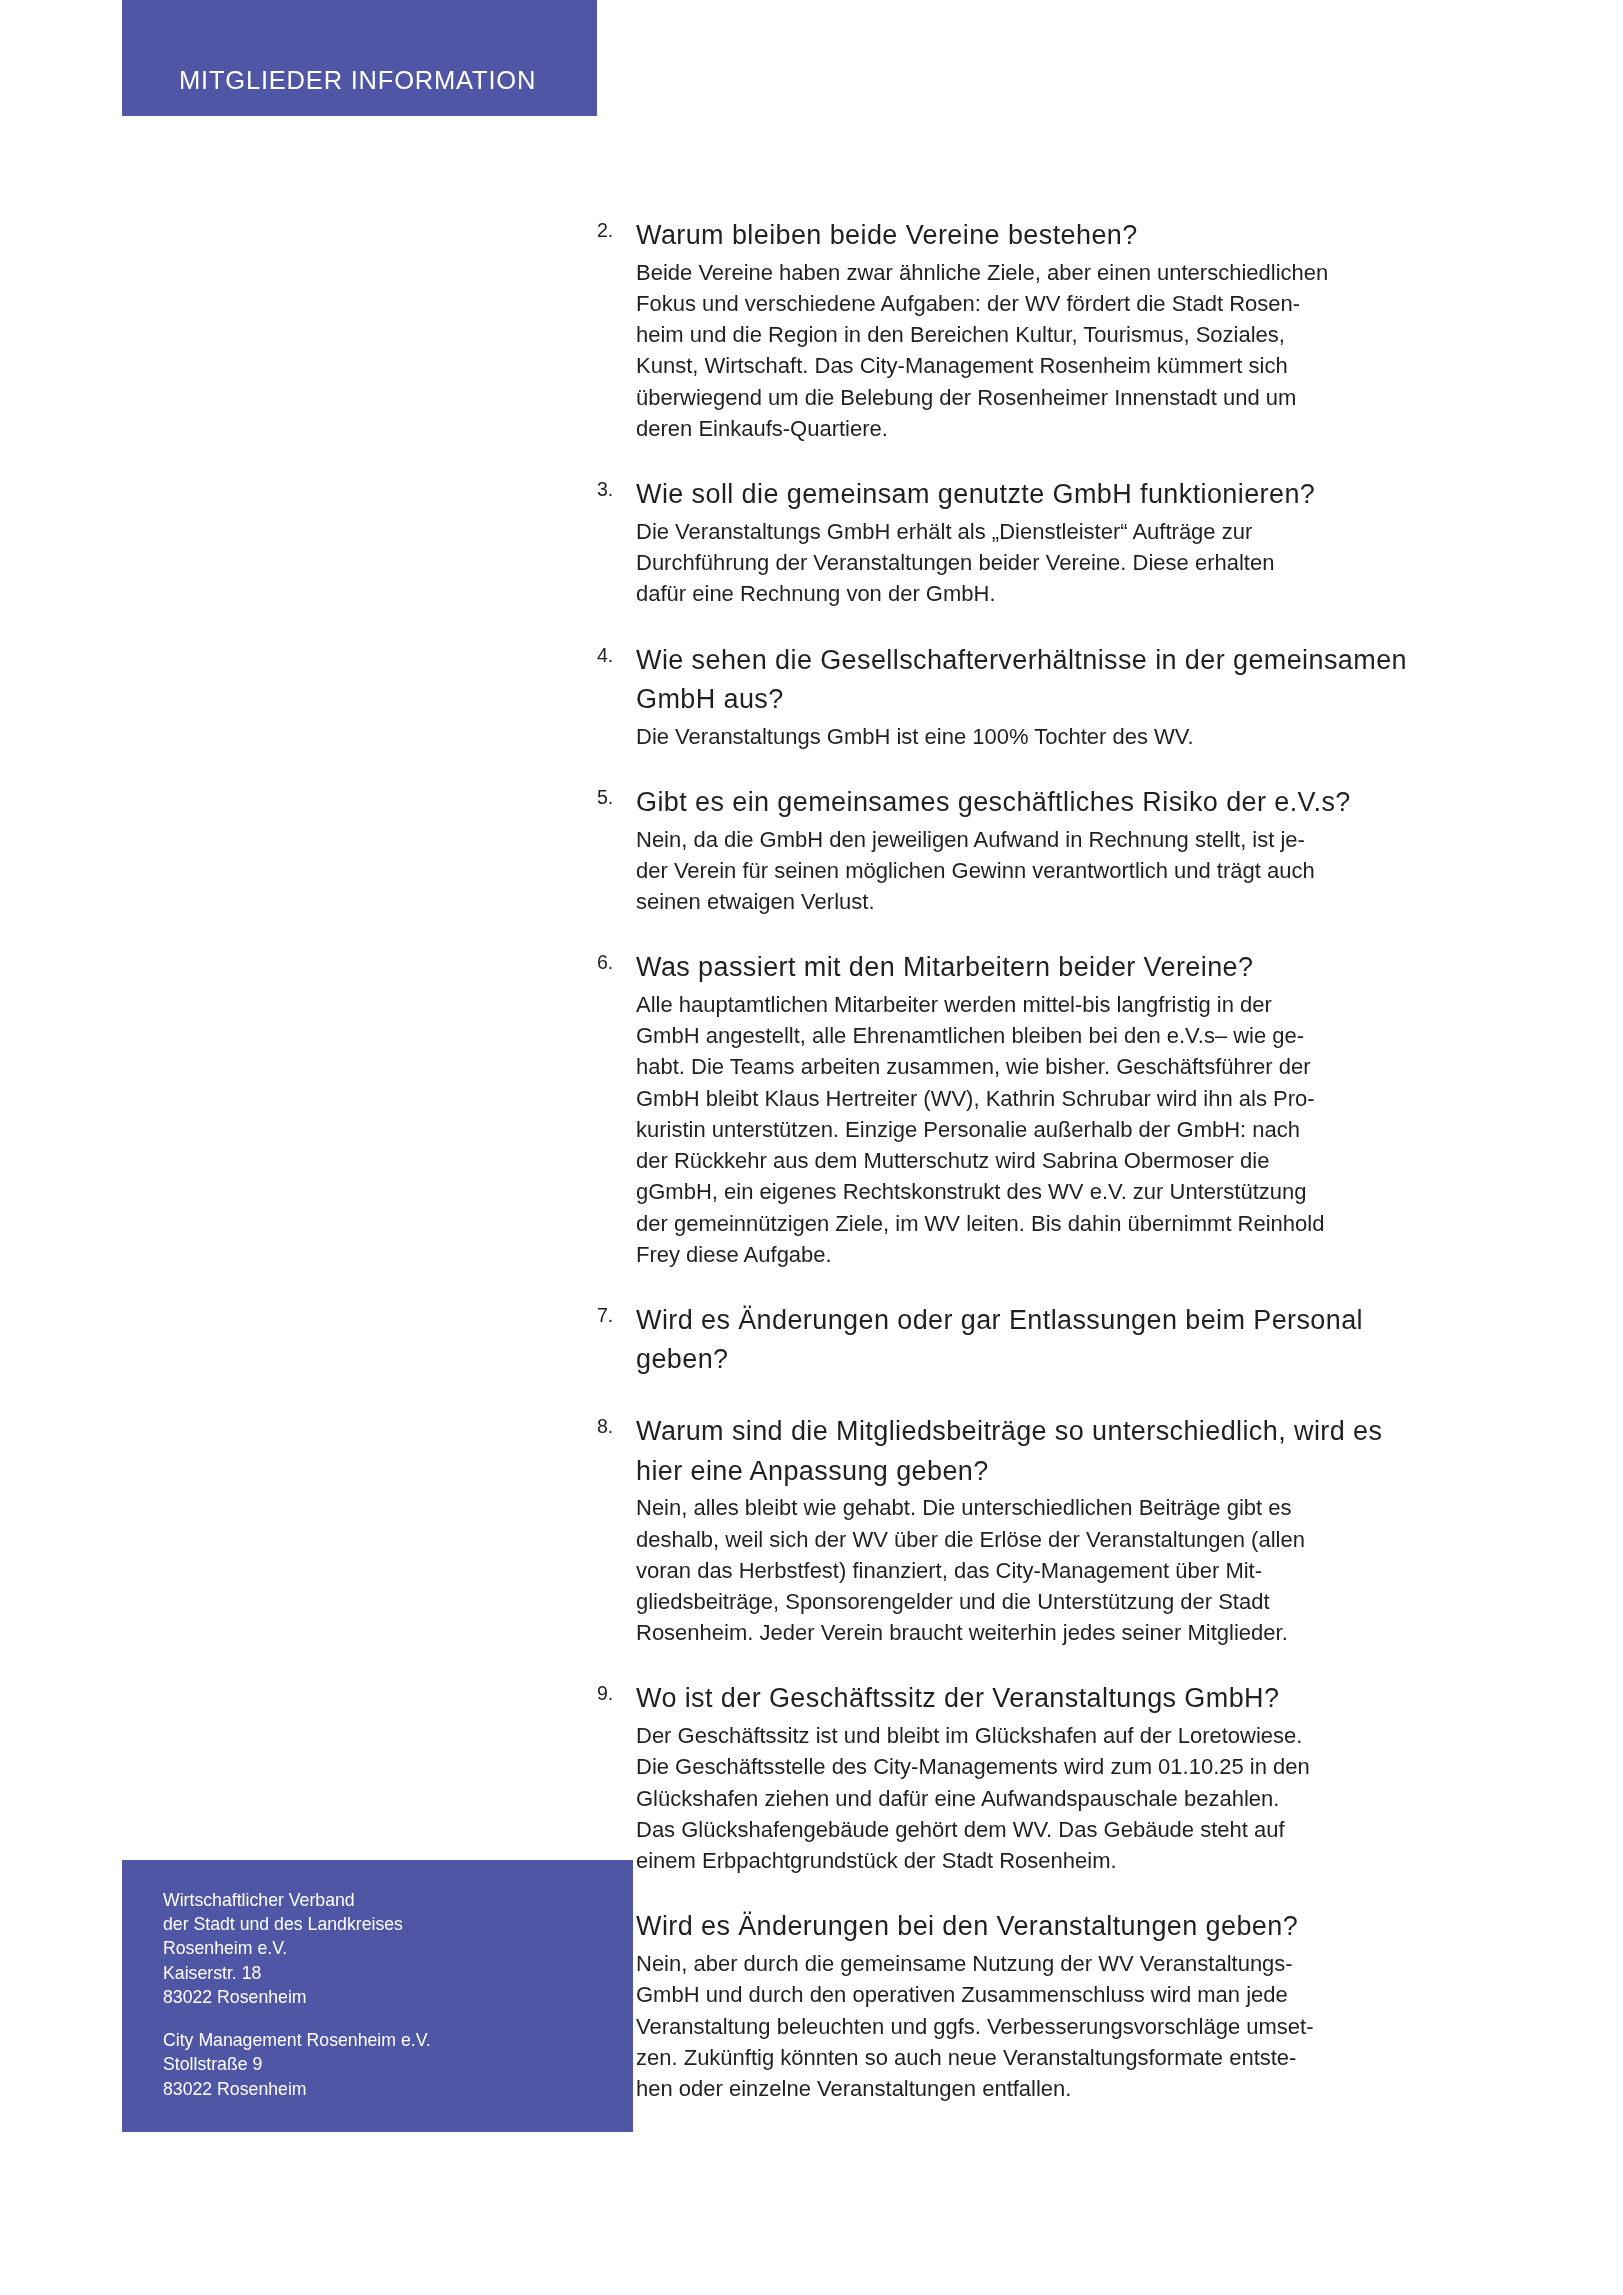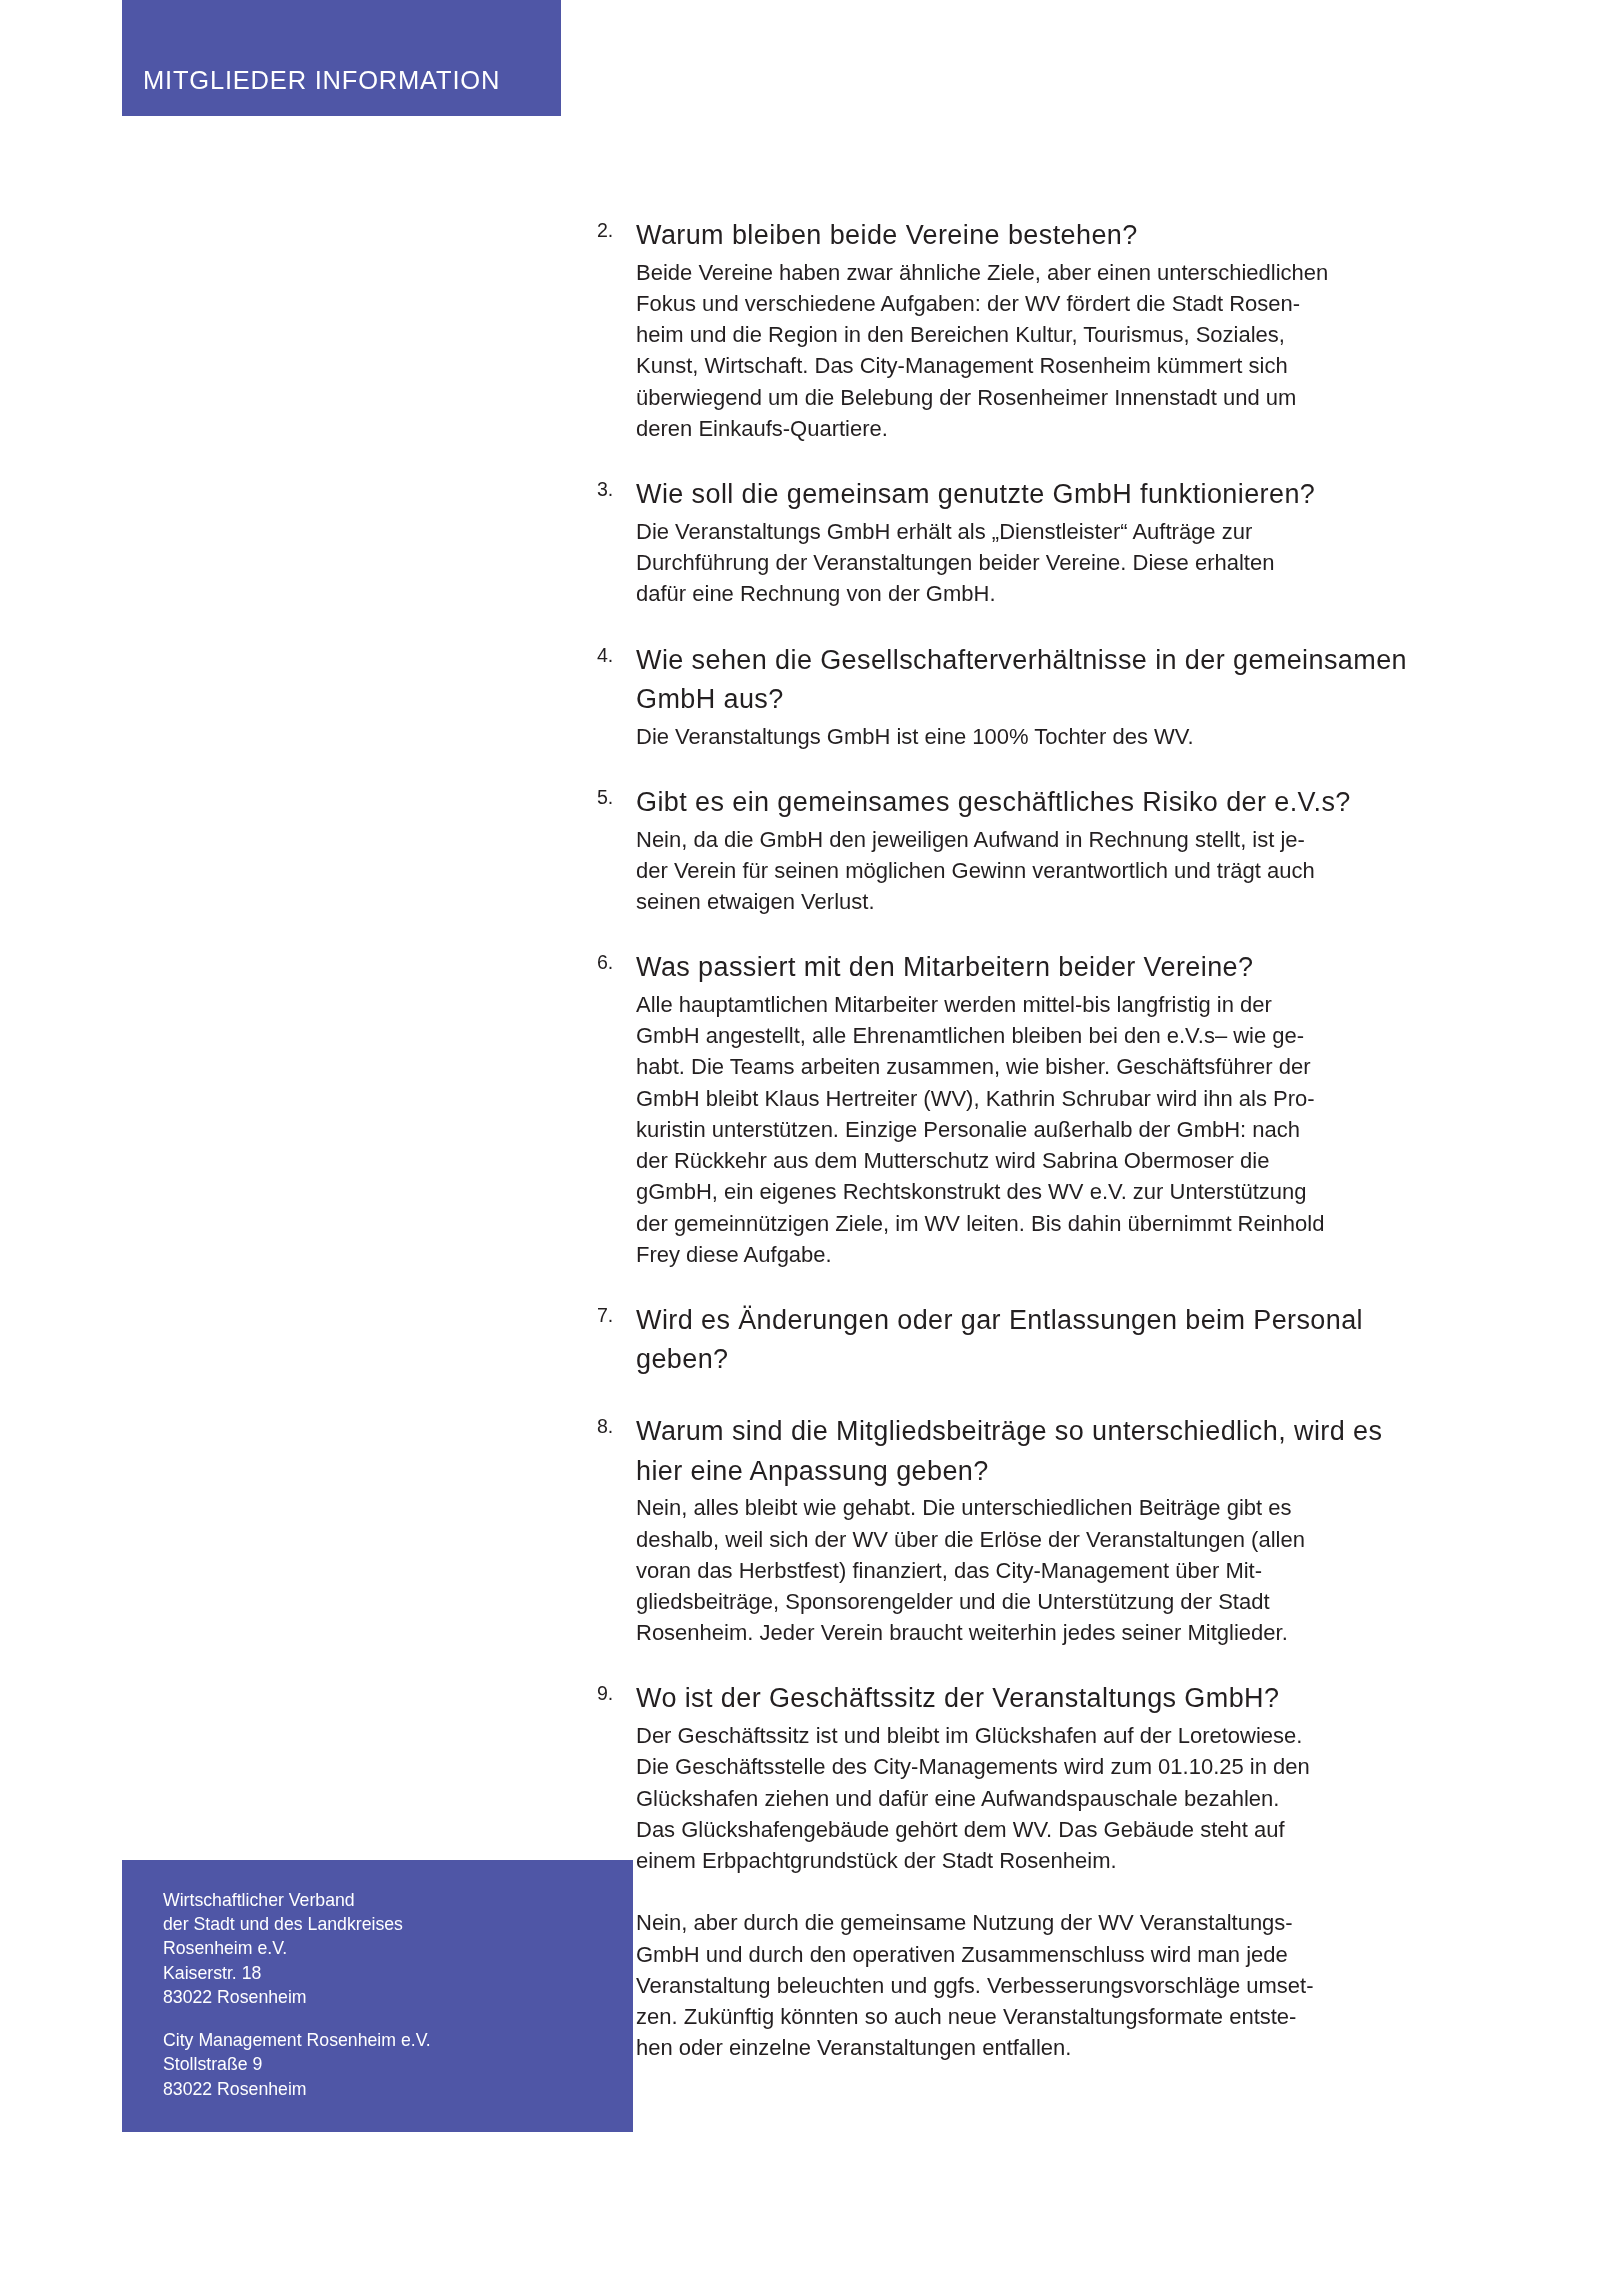--- a/index.html
+++ b/index.html
@@ -21,20 +21,21 @@
   
   .header-bar {
     position: absolute;
     left: 122px;
     top: 0px;
     width: 439px;
     height: 116px;
     background: #4f56a6;
     display: flex;
     align-items: flex-end;
+    padding-left: 36px;
   }
   .header-bar .header-title {
     color: #ffffff;
     font-size: 25.5px;
     letter-spacing: 0.8px;
     padding: 0 0 21px 21px;
     font-weight: 400;
   }
   
   .address-box {
@@ -198,20 +199,21 @@
 Die Geschäftsstelle des City-Managements wird zum 01.10.25 in den
 Glückshafen ziehen und dafür eine Aufwandspauschale bezahlen.
 Das Glückshafengebäude gehört dem WV. Das Gebäude steht auf
 einem Erbpachtgrundstück der Stadt Rosenheim.</p>
       </div>
     </div>
 
     <div class="qa-item">
       <div class="qa-num wide">10.</div>
       <div class="qa-body">
+        <p class="qa-question">Wird es Änderungen bei den Veranstaltungen geben?</p>
         <p class="qa-answer">Nein, aber durch die gemeinsame Nutzung der WV Veranstaltungs-
 GmbH und durch den operativen Zusammenschluss wird man jede
 Veranstaltung beleuchten und ggfs. Verbesserungsvorschläge umset-
 zen. Zukünftig könnten so auch neue Veranstaltungsformate entste-
 hen oder einzelne Veranstaltungen entfallen.</p>
       </div>
     </div>
 
   </div>
 

